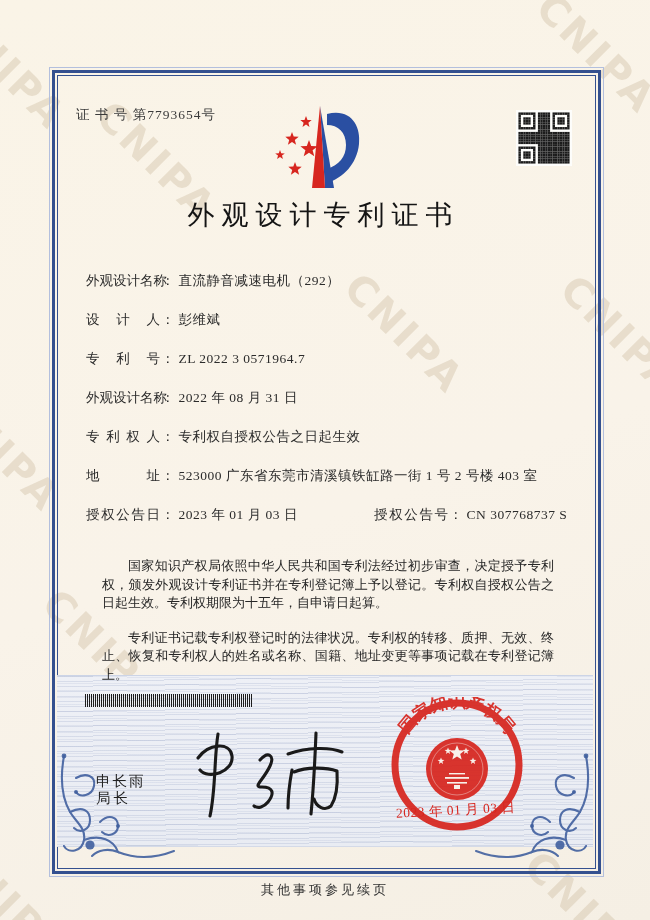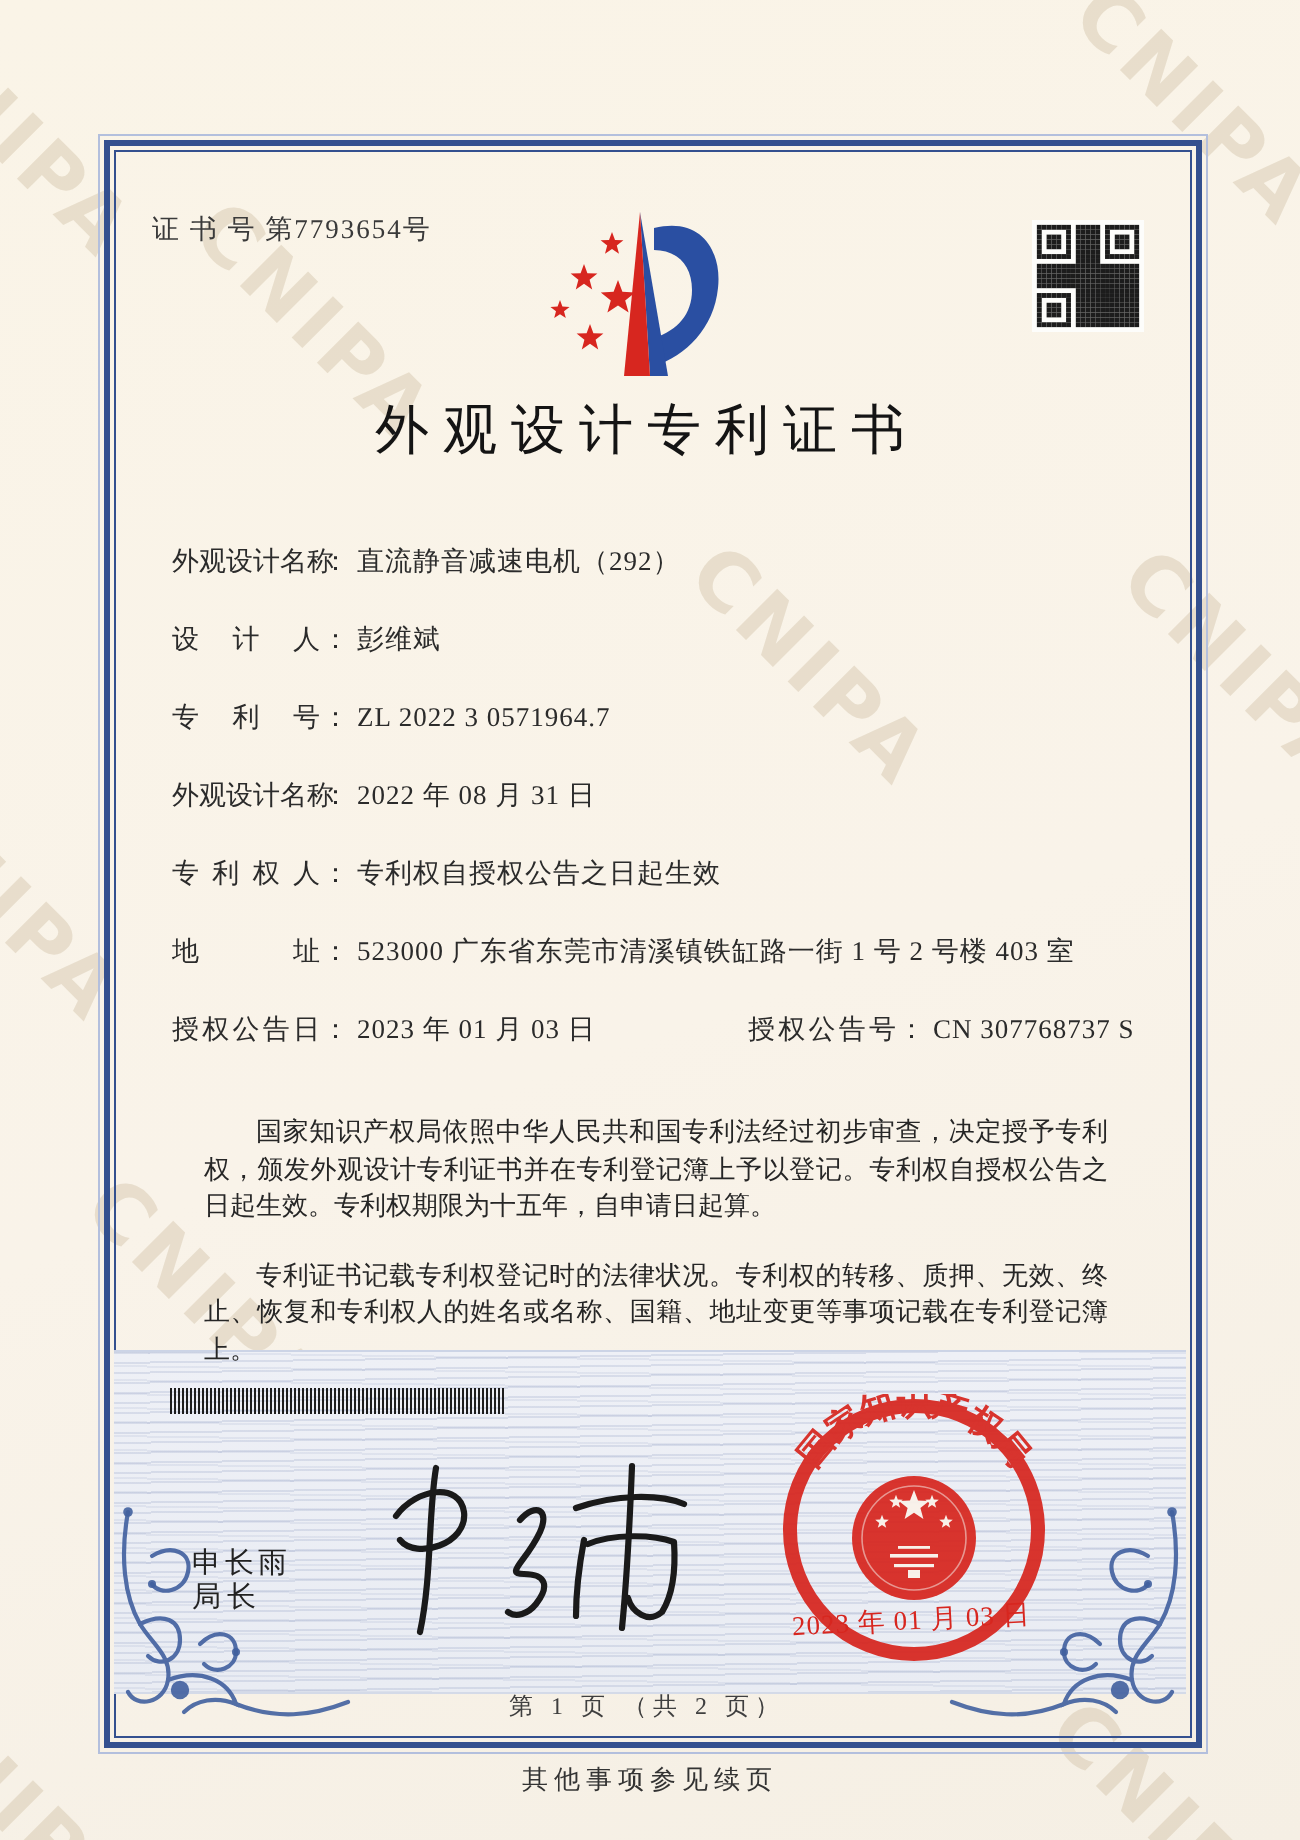--- a/index.html
+++ b/index.html
@@ -546,16 +546,15 @@
       <path d="M44,72 C52,64 62,66 62,76 C62,84 52,88 46,82"></path>
     </g>
     <g fill="#41609f" opacity="0.9">
       <circle cx="8" cy="6" r="2.4"></circle>
         <circle cx="20" cy="42" r="2"></circle>
       <circle cx="34" cy="95" r="4.6"></circle>
         <circle cx="62" cy="76" r="2"></circle>
     </g>
   </svg>
 
-  <div class="page-num">第 1 页 （共 2 页）</div>
   <div class="cont-note">其他事项参见续页</div>
 
 </div>
 
 </body></html>

